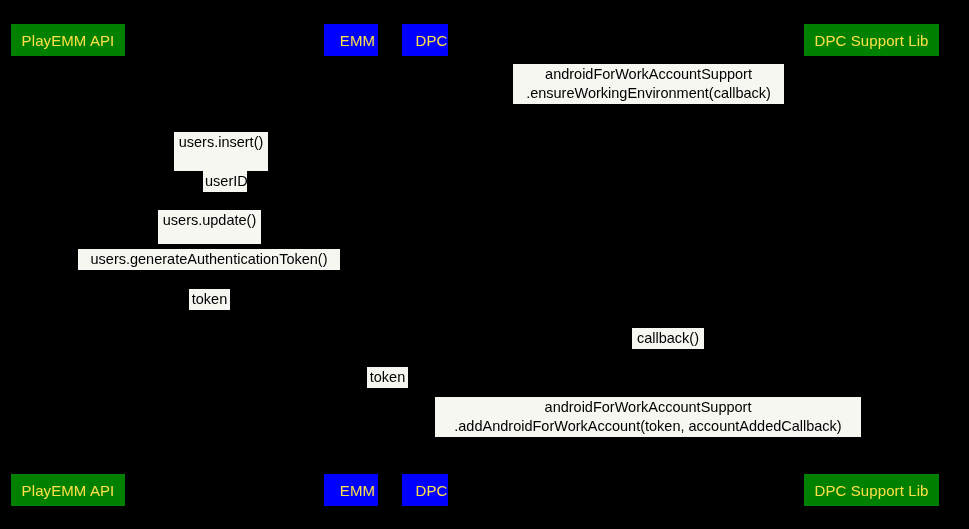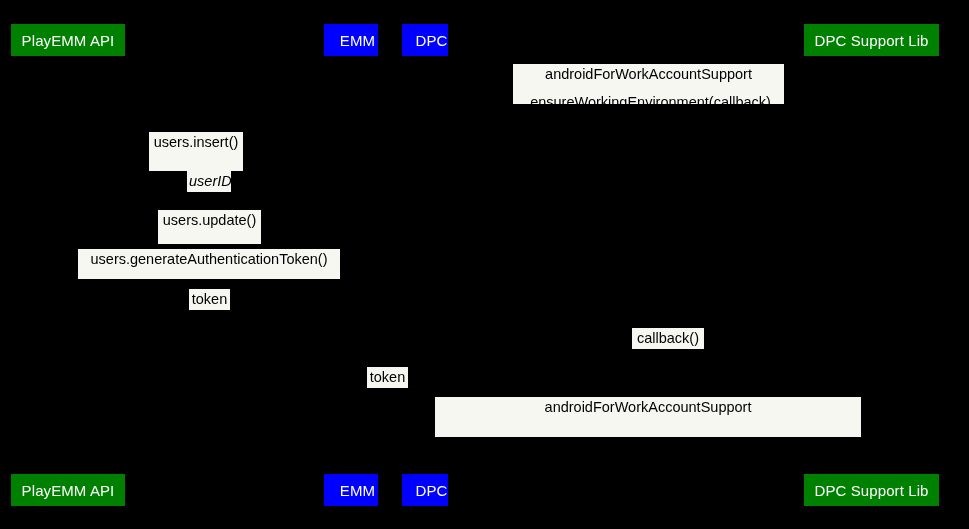--- a/index.html
+++ b/index.html
@@ -20,21 +20,21 @@
     background: #000000;
   }
 
   
   .participant {
     position: absolute;
     box-sizing: border-box;
     display: flex;
     align-items: center;
     justify-content: center;
-    color: #ffffff;
+    color: #fde047;
     font-size: 15px;
     line-height: 1;
     letter-spacing: 0.1px;
     white-space: nowrap;
     user-select: none;
   }
   .participant.green { background: #008000; }
   .participant.blue  { background: #0000ff; padding-left: 13px; }
 
   
@@ -51,21 +51,21 @@
     background: #f7f7f2;
     color: #000000;
     font-size: 14.5px;
     line-height: 19px;
     text-align: center;
     white-space: pre;
     padding: 1px 2px 2px 2px;
     user-select: none;
   }
   .msg .l1 { display: block; }
-  .msg .l2 { display: block; margin-top: 9px; }
+  .msg .l2 { display: block; }
 </style>
 </head>
 <body>
 
 <div id="diagram">
 
   <div id="lifelines-layer">
       <div class="lifeline" style="left: 68px; top: 56px; height: 418px;"></div>
       <div class="lifeline" style="left: 351px; top: 56px; height: 418px;"></div>
       <div class="lifeline" style="left: 425px; top: 56px; height: 418px;"></div>
@@ -82,28 +82,28 @@
       <div class="participant blue" style="left: 402px; top: 24px; width: 46px; height: 32px;">
         <span>DPC</span>
       </div>
       <div class="participant green" style="left: 804px; top: 24px; width: 135px; height: 32px;">
         <span>DPC Support Lib</span>
       </div>
     </div>
 
   <div id="messages-layer">
       <div class="msg" style="left: 513px; top: 64px; width: 271px; height: 40px;"><span class="l1">androidForWorkAccountSupport</span><span class="l2">.ensureWorkingEnvironment(callback)</span></div>
-      <div class="msg" style="left: 149px; top: 132px; width: 94px; height: 39px;"><span class="l1">users.insert()</span></div>
-      <div class="msg" style="left: 187px; top: 171px; width: 44px; height: 21px; font-style: italic;"><span class="l1">userID</span></div>
+      <div class="msg" style="left: 174px; top: 132px; width: 94px; height: 39px;"><span class="l1">users.insert()</span></div>
+      <div class="msg" style="left: 203px; top: 171px; width: 44px; height: 21px;"><span class="l1">userID</span></div>
       <div class="msg" style="left: 158px; top: 210px; width: 103px; height: 34px;"><span class="l1">users.update()</span></div>
-      <div class="msg" style="left: 78px; top: 249px; width: 262px; height: 30px;"><span class="l1">users.generateAuthenticationToken()</span></div>
+      <div class="msg" style="left: 78px; top: 249px; width: 262px; height: 21px;"><span class="l1">users.generateAuthenticationToken()</span></div>
       <div class="msg" style="left: 189px; top: 289px; width: 41px; height: 21px;"><span class="l1">token</span></div>
       <div class="msg" style="left: 632px; top: 328px; width: 72px; height: 21px;"><span class="l1">callback()</span></div>
       <div class="msg" style="left: 367px; top: 367px; width: 41px; height: 21px;"><span class="l1">token</span></div>
-      <div class="msg" style="left: 435px; top: 397px; width: 426px; height: 40px;"><span class="l1">androidForWorkAccountSupport</span></div>
+      <div class="msg" style="left: 435px; top: 397px; width: 426px; height: 40px;"><span class="l1">androidForWorkAccountSupport</span><span class="l2">.addAndroidForWorkAccount(token, accountAddedCallback)</span></div>
     </div>
 
   <div id="participants-bottom-layer">
       <div class="participant green" style="left: 11px; top: 474px; width: 114px; height: 32px;">
         <span>PlayEMM API</span>
       </div>
       <div class="participant blue" style="left: 324px; top: 474px; width: 54px; height: 32px;">
         <span>EMM</span>
       </div>
       <div class="participant blue" style="left: 402px; top: 474px; width: 46px; height: 32px;">

